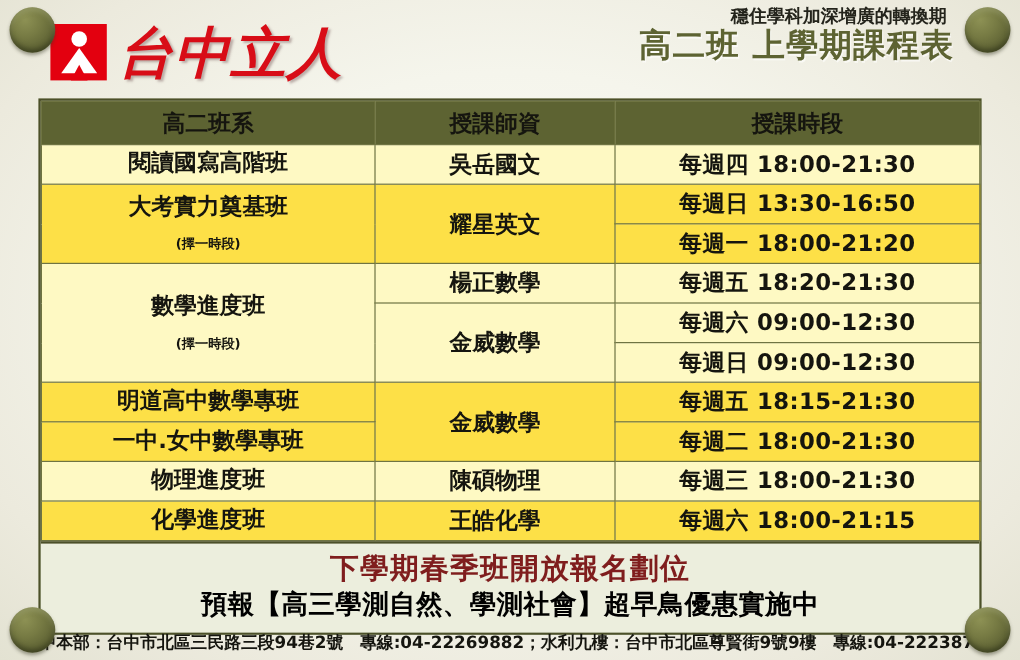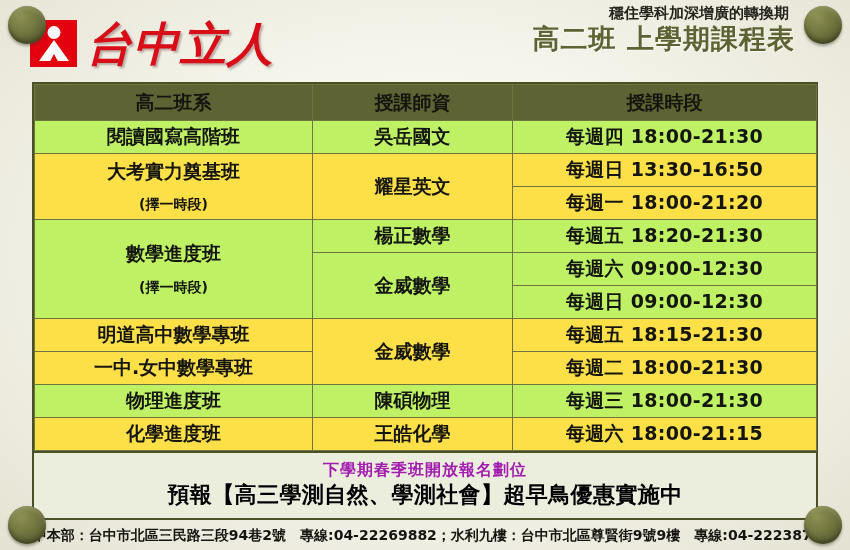--- a/index.html
+++ b/index.html
@@ -45,21 +45,21 @@
   
   #header {
     position: absolute;
     left: 0; top: 0;
     width: 850px;
     height: 82px;
   }
 
   #logo {
     position: absolute;
-    left: 30px;
+    left: 42px;
     top: 20px;
     display: flex;
     align-items: center;
   }
   #logo-mark {
     position: relative;
     width: 47px;
     height: 47px;
     background: #e3000f;
     flex: 0 0 auto;
@@ -163,44 +163,44 @@
     font-size: 19px;
     font-weight: bold;
     height: 29px;
     padding: 2px;
     border: 1px solid #4c5029;
   }
   col.c1 { width: 278px; }
   col.c2 { width: 200px; }
   col.c3 { width: 304px; }
 
-  tr.light td { background: #bef264; }
+  tr.light td { background: #fef9c3; }
   tr.dark  td { background: #fde047; }
 
   td.course { font-size: 20px; line-height: 1.15; }
   td.course .note {
     display: block;
-    font-size: 14px;
+    font-size: 11px;
     font-weight: bold;
     margin-top: 14px;
   }
   td.teacher { font-size: 20px; }
   td.slot { font-size: 19px; letter-spacing: 0.3px; }
 
   
   #promo {
     border-top: 2px solid #4c5029;
     background: #eceedd;
     text-align: center;
     padding: 7px 4px 9px 4px;
   }
   #promo .line1 {
-    font-size: 16px;
-    font-weight: bold;
-    color: #a21caf;
+    font-size: 24px;
+    font-weight: bold;
+    color: #7f1d1d;
     letter-spacing: 1px;
     line-height: 1.2;
   }
   #promo .line2 {
     font-size: 22px;
     font-weight: bold;
     color: #000000;
     letter-spacing: 0.4px;
     line-height: 1.25;
     margin-top: 2px;

